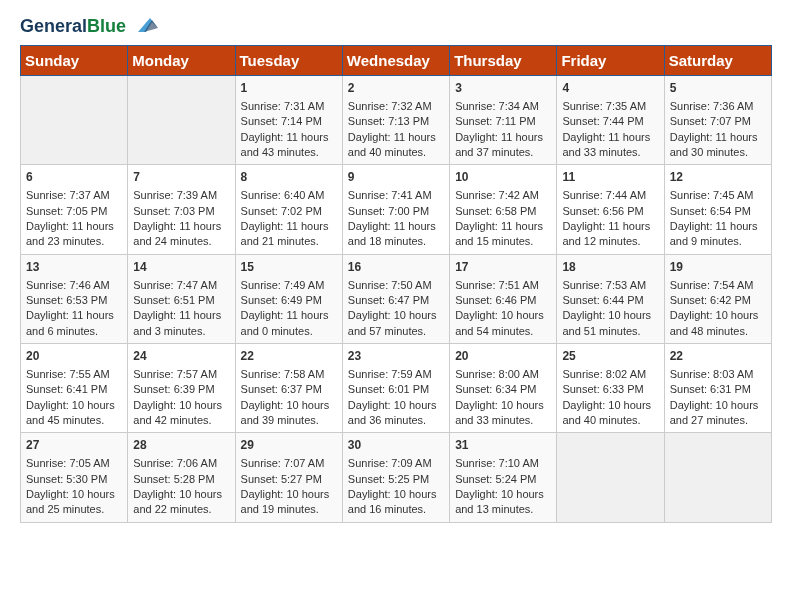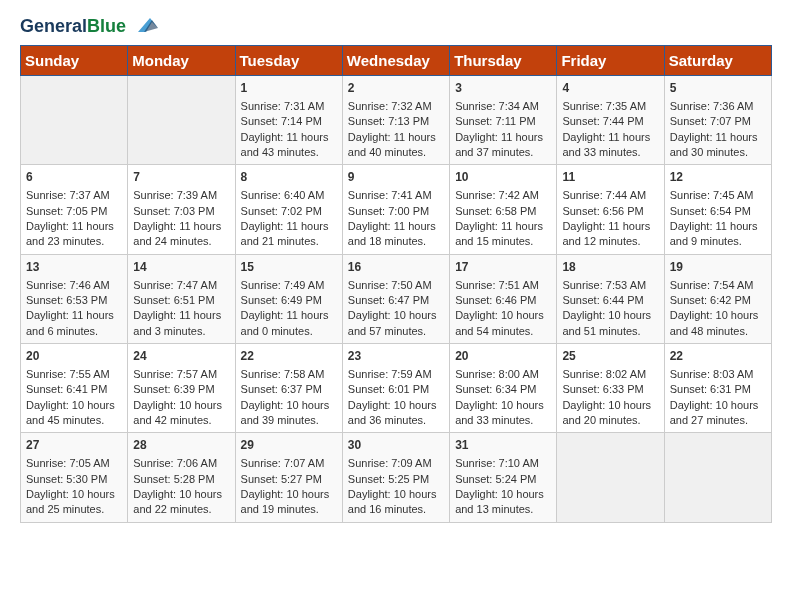--- a/index.html
+++ b/index.html
@@ -272,21 +272,21 @@
         <td>
           <span class="day-num">20</span>
           <div>Sunrise: 8:00 AM</div>
           <div>Sunset: 6:34 PM</div>
           <div>Daylight: 10 hours and 33 minutes.</div>
         </td>
         <td>
           <span class="day-num">25</span>
           <div>Sunrise: 8:02 AM</div>
           <div>Sunset: 6:33 PM</div>
-          <div>Daylight: 10 hours and 20 minutes.</div>
+          <div>Daylight: 10 hours and 40 minutes.</div>
         </td>
         <td>
           <span class="day-num">22</span>
           <div>Sunrise: 8:03 AM</div>
           <div>Sunset: 6:31 PM</div>
           <div>Daylight: 10 hours and 27 minutes.</div>
         </td>
       </tr>
       <tr>
         <td>

